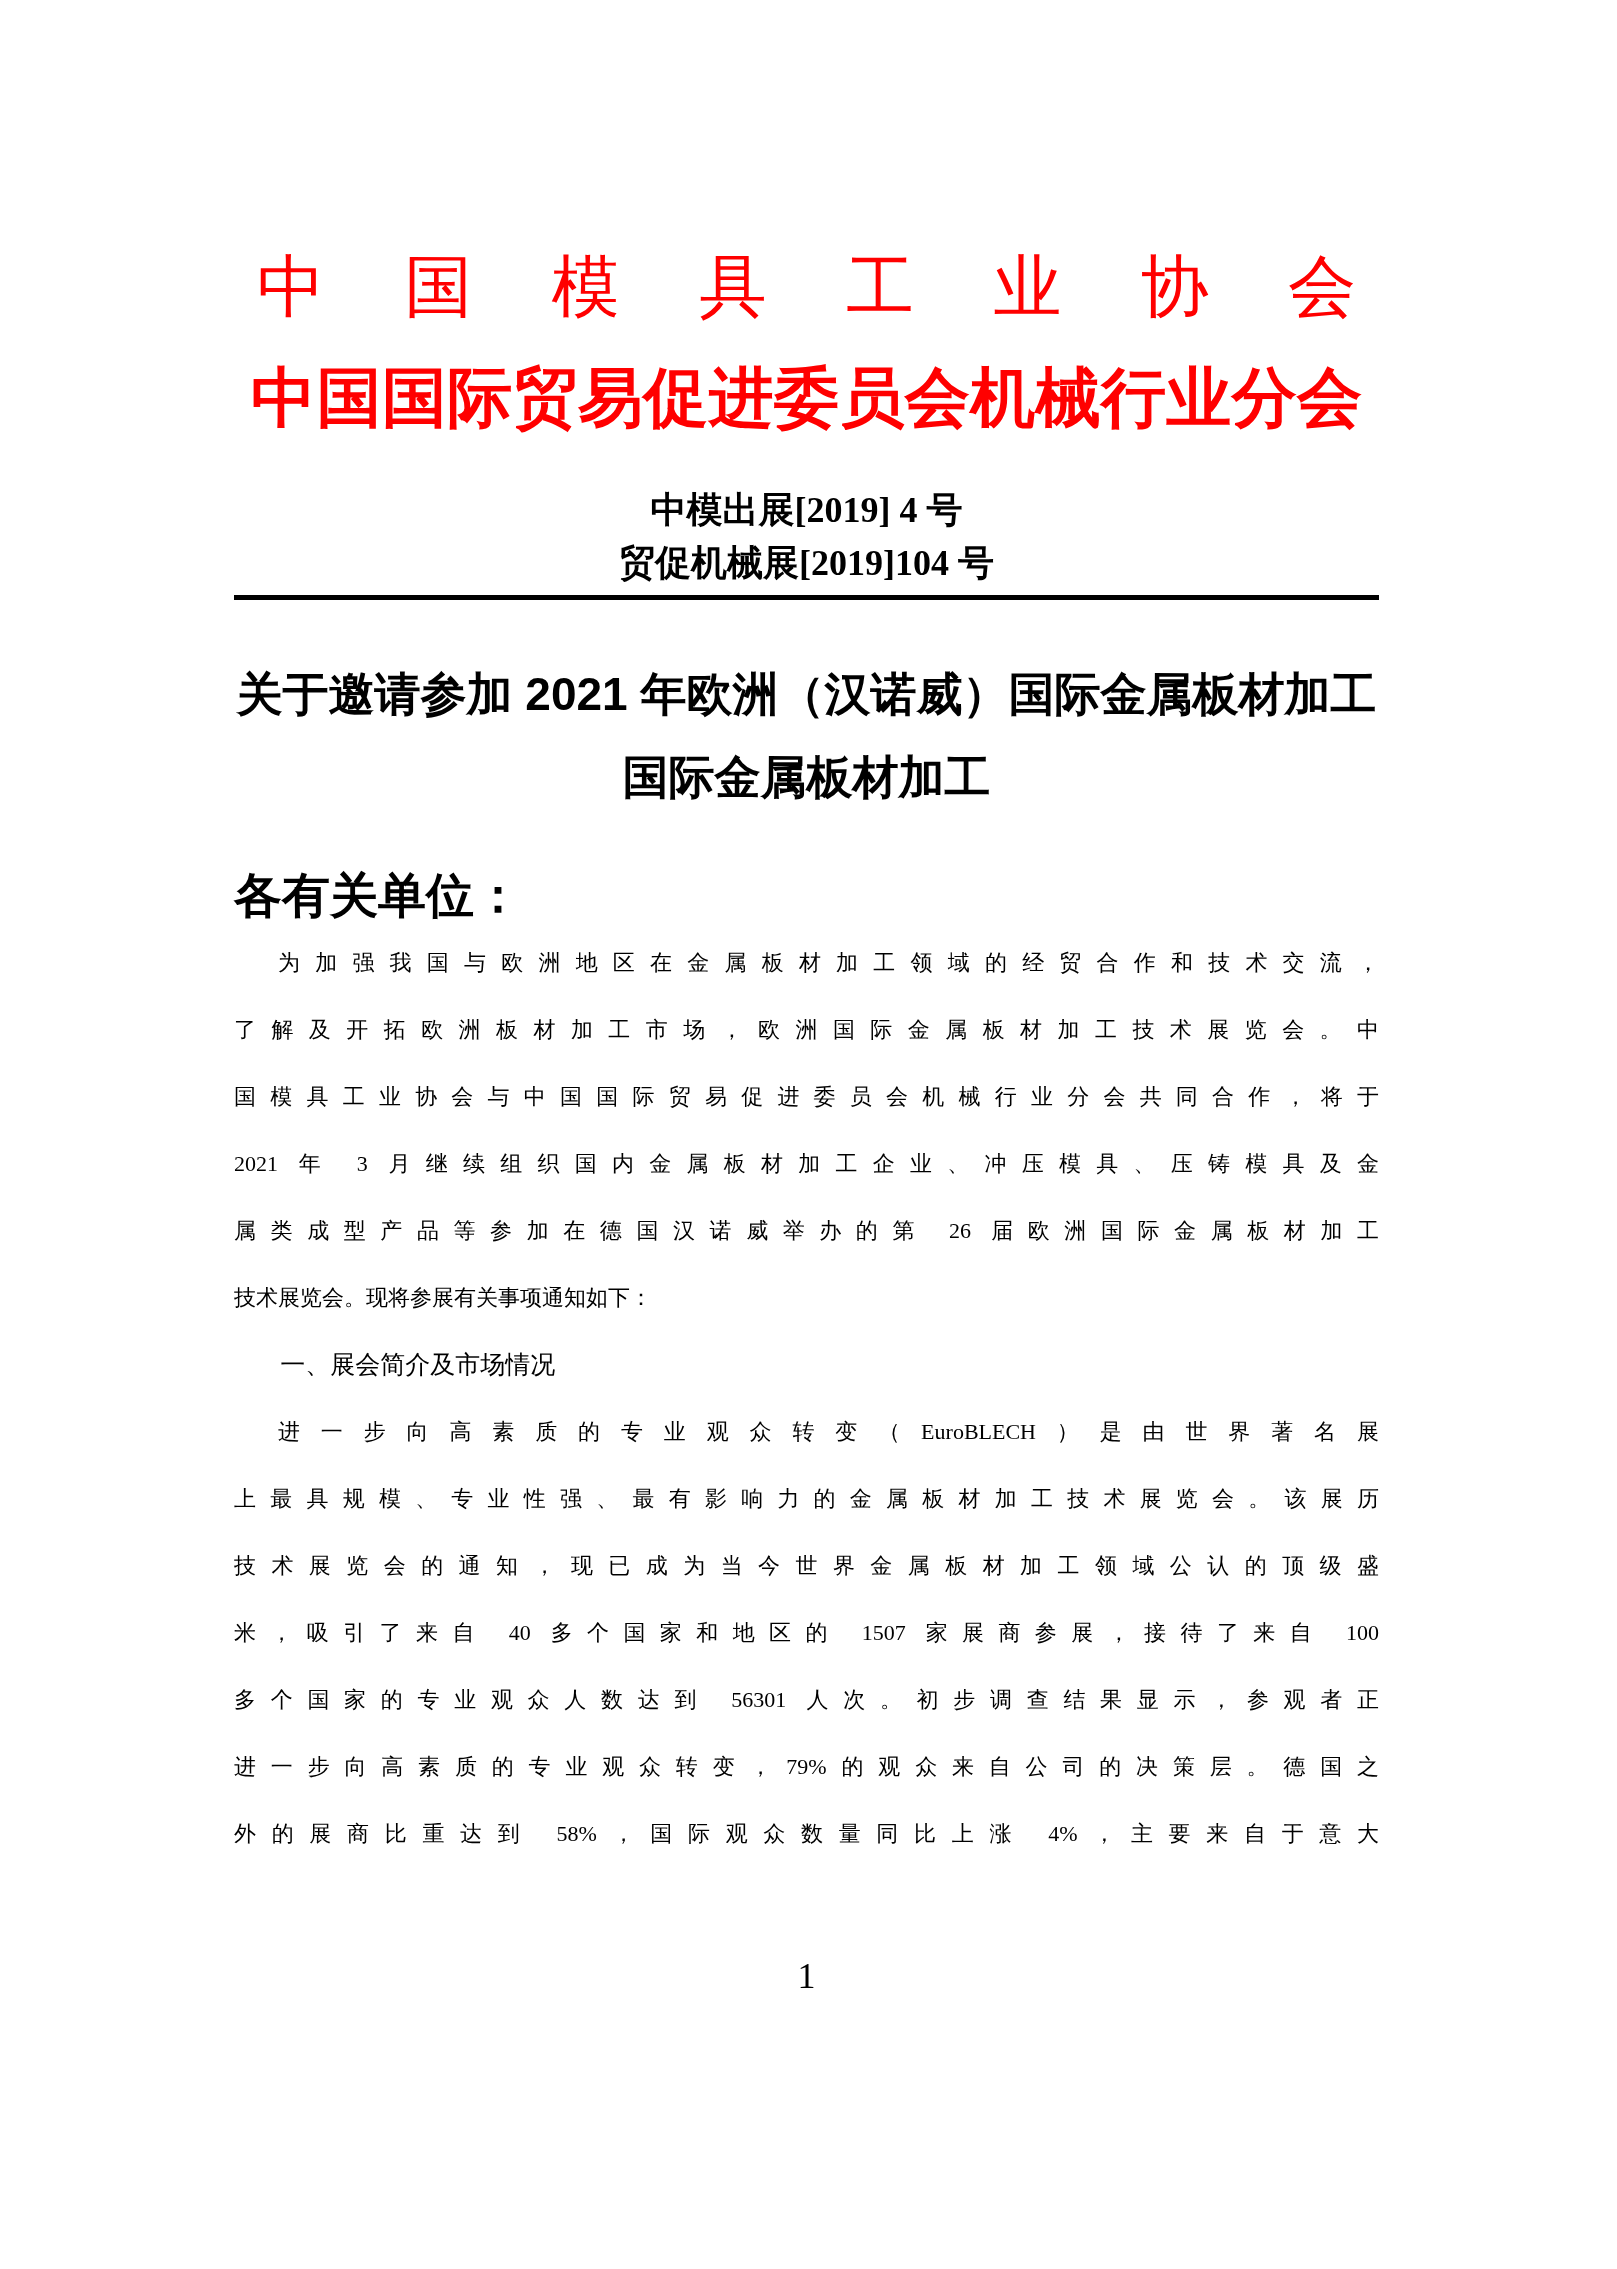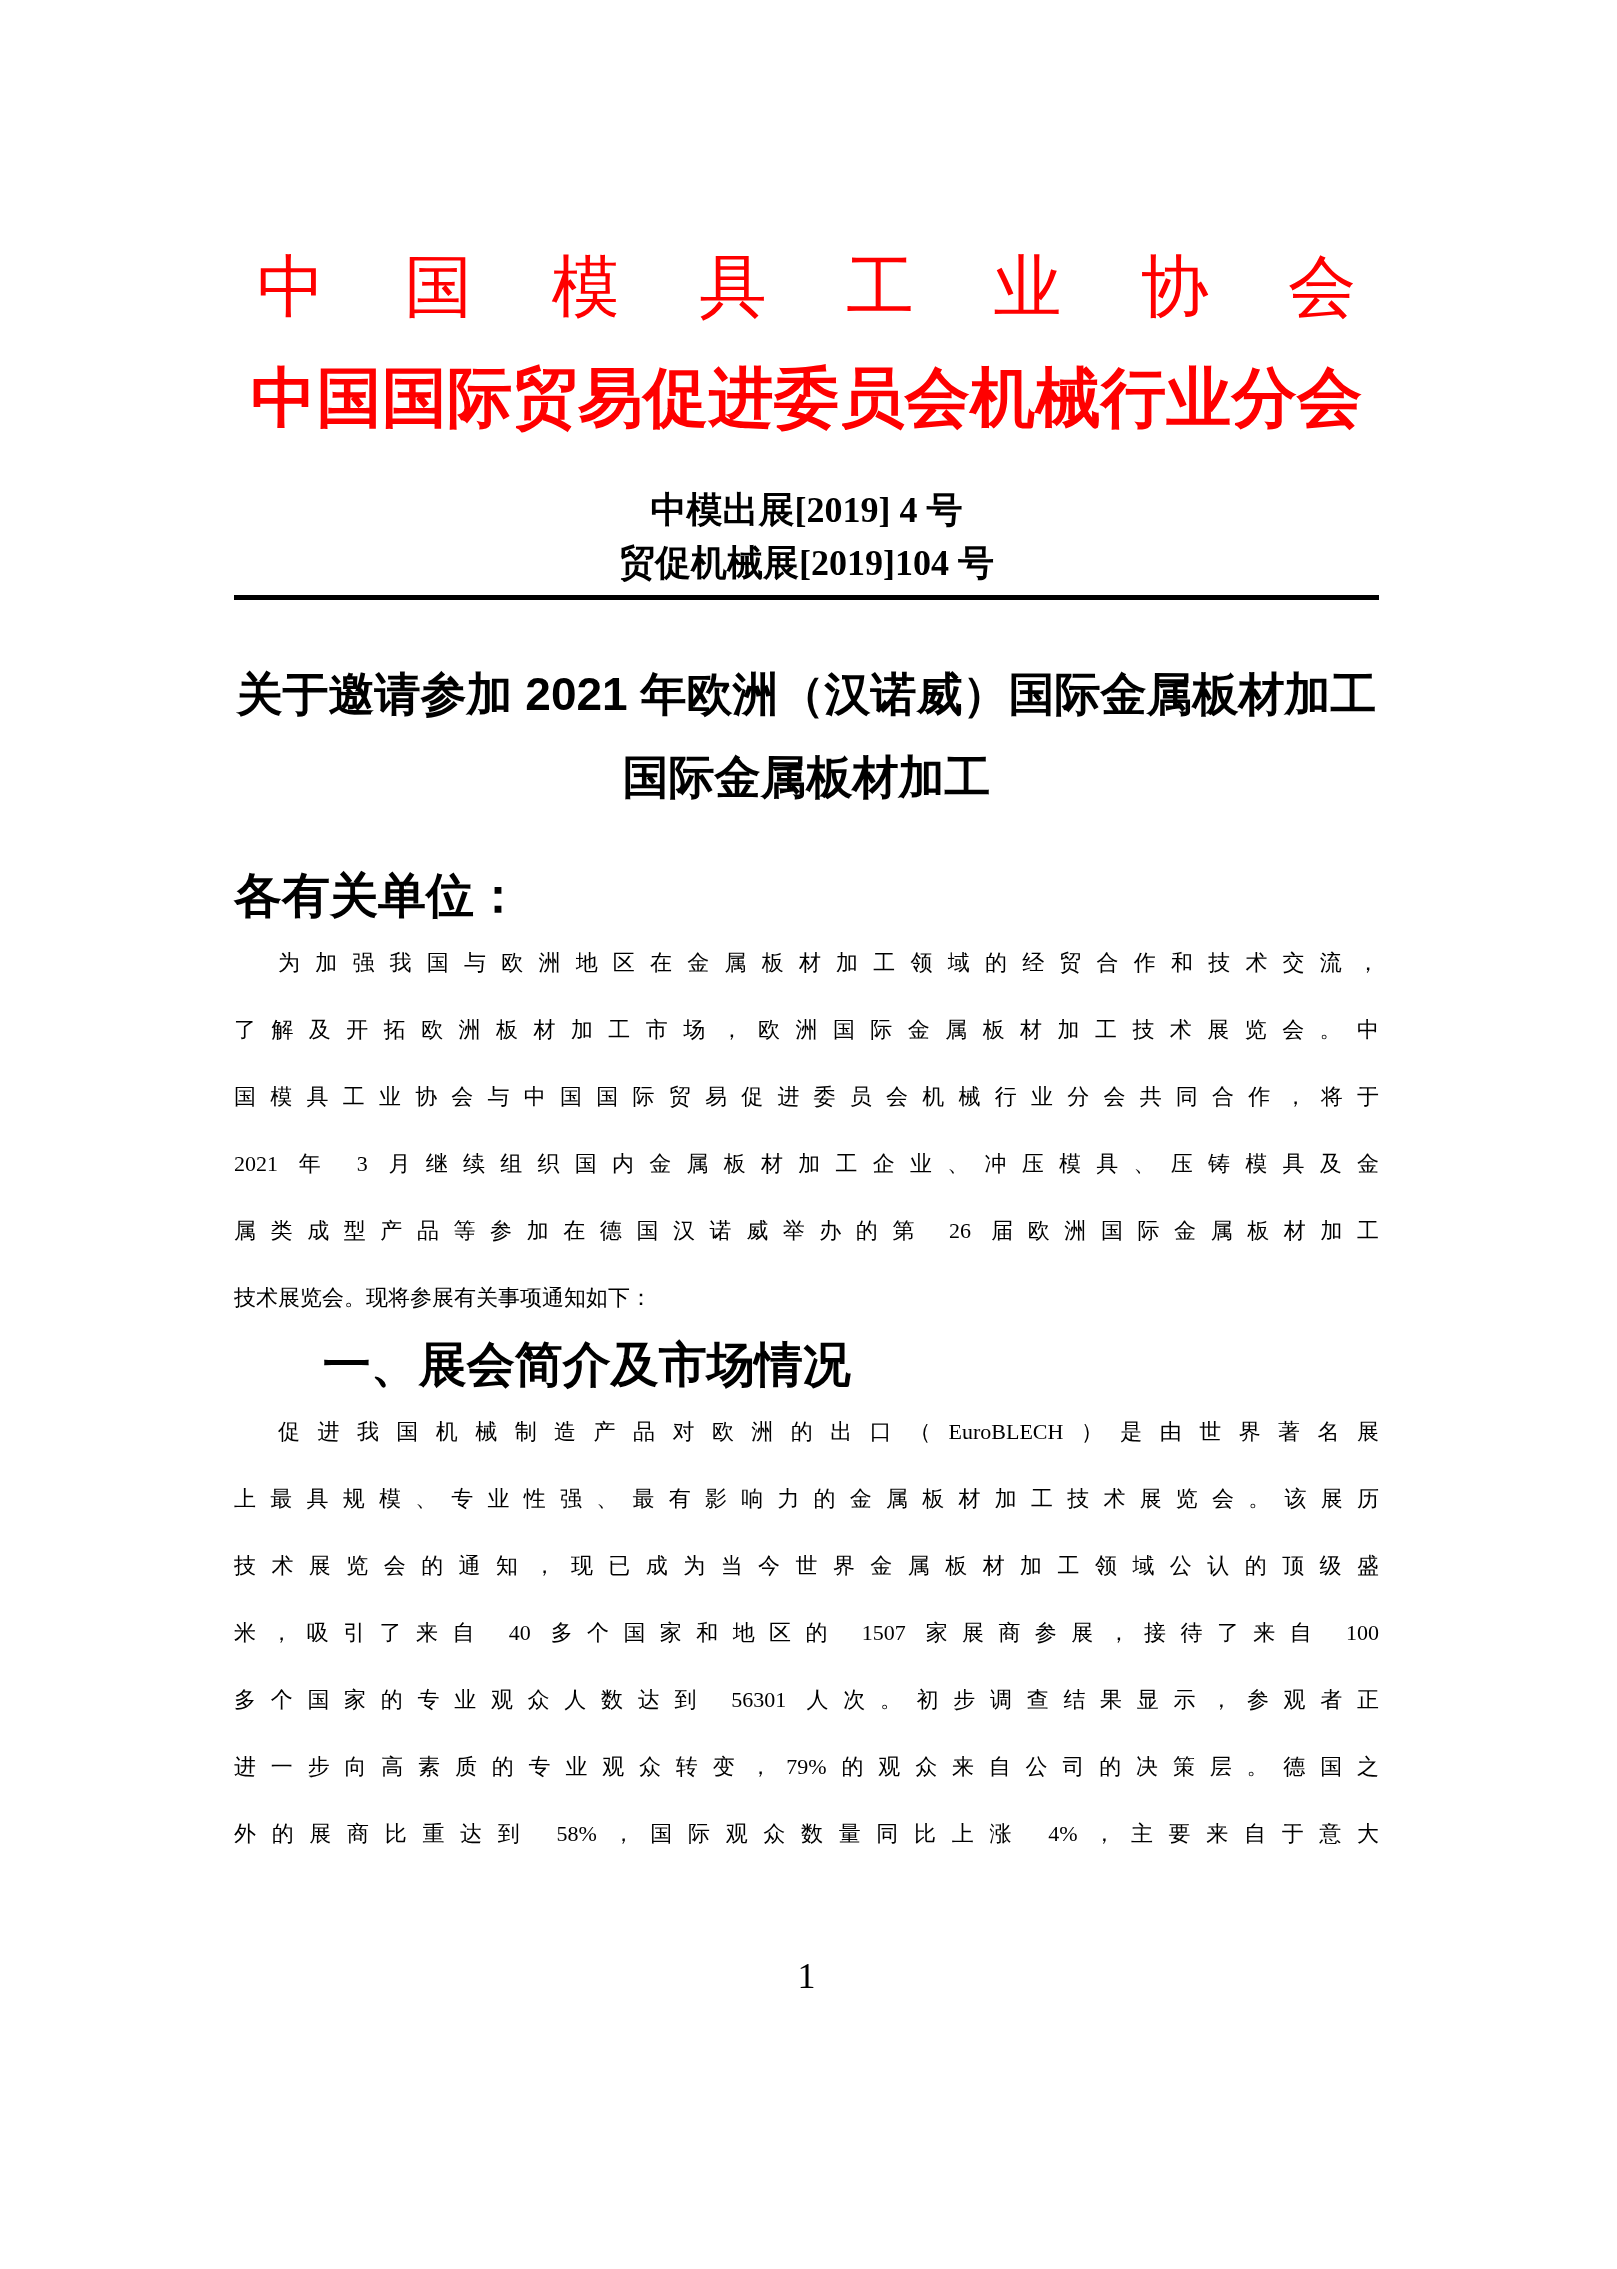--- a/index.html
+++ b/index.html
@@ -77,22 +77,22 @@
     font-family: "Liberation Sans", "DejaVu Sans", sans-serif;
   }
   .bline {
     font-size: 22px;
     text-align: justify;
     text-align-last: justify;
   }
   .bline.short { text-align-last: left; }
   .bline.indent { text-indent: 2em; }
   .section-heading {
-    font-size: 48px;
-    font-weight: bold;
+    font-size: 25px;
+    font-weight: normal;
     font-family: "Liberation Sans", "DejaVu Sans", sans-serif;
     text-indent: 1.85em;
   }
   .page-number {
     margin-top: 86px;
     font-size: 36px;
     line-height: 46px;
     text-align: center;
   }
 </style>
@@ -149,21 +149,21 @@
 
     <div class="bline indent">为加强我国与欧洲地区在金属板材加工领域的经贸合作和技术交流，</div>
     <div class="bline">了解及开拓欧洲板材加工市场，欧洲国际金属板材加工技术展览会。中</div>
     <div class="bline">国模具工业协会与中国国际贸易促进委员会机械行业分会共同合作，将于</div>
     <div class="bline">2021 年 3 月继续组织国内金属板材加工企业、冲压模具、压铸模具及金</div>
     <div class="bline">属类成型产品等参加在德国汉诺威举办的第 26 届欧洲国际金属板材加工</div>
     <div class="bline short">技术展览会。现将参展有关事项通知如下：</div>
 
     <div class="section-heading">一、展会简介及市场情况</div>
 
-    <div class="bline indent">促进我国机械制造产品对欧洲的出口（EuroBLECH）是由世界著名展</div>
+    <div class="bline indent">进一步向高素质的专业观众转变（EuroBLECH）是由世界著名展</div>
     <div class="bline">上最具规模、专业性强、最有影响力的金属板材加工技术展览会。该展历</div>
     <div class="bline">技术展览会的通知，现已成为当今世界金属板材加工领域公认的顶级盛</div>
     <div class="bline">米，吸引了来自 40 多个国家和地区的 1507 家展商参展，接待了来自 100</div>
     <div class="bline">多个国家的专业观众人数达到 56301 人次。初步调查结果显示，参观者正</div>
     <div class="bline">进一步向高素质的专业观众转变，79%的观众来自公司的决策层。德国之</div>
     <div class="bline">外的展商比重达到 58%，国际观众数量同比上涨 4%，主要来自于意大</div>
   </div>
 
   <div class="page-number">1</div>
 

